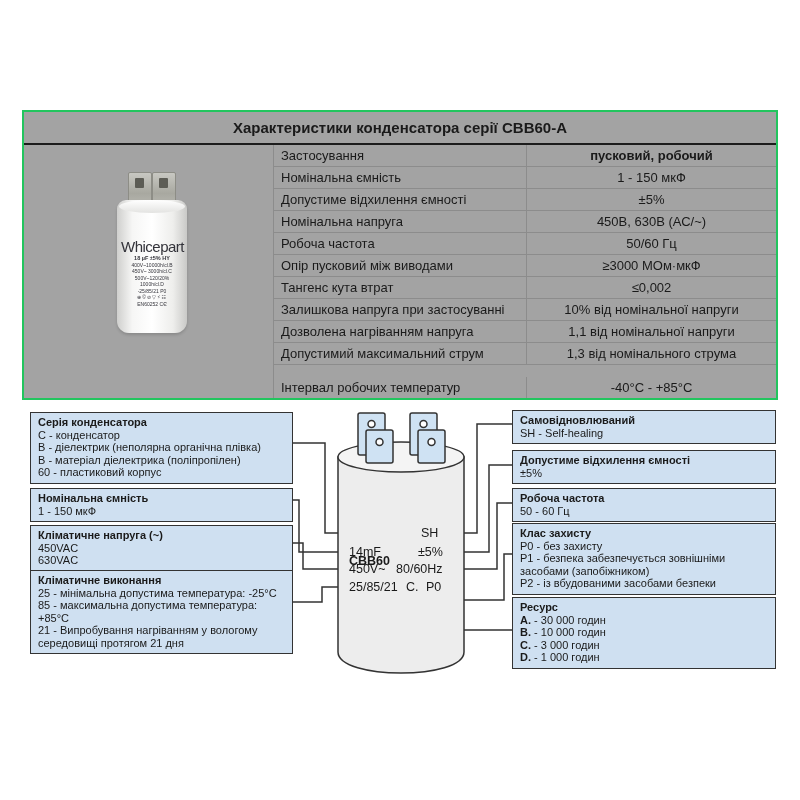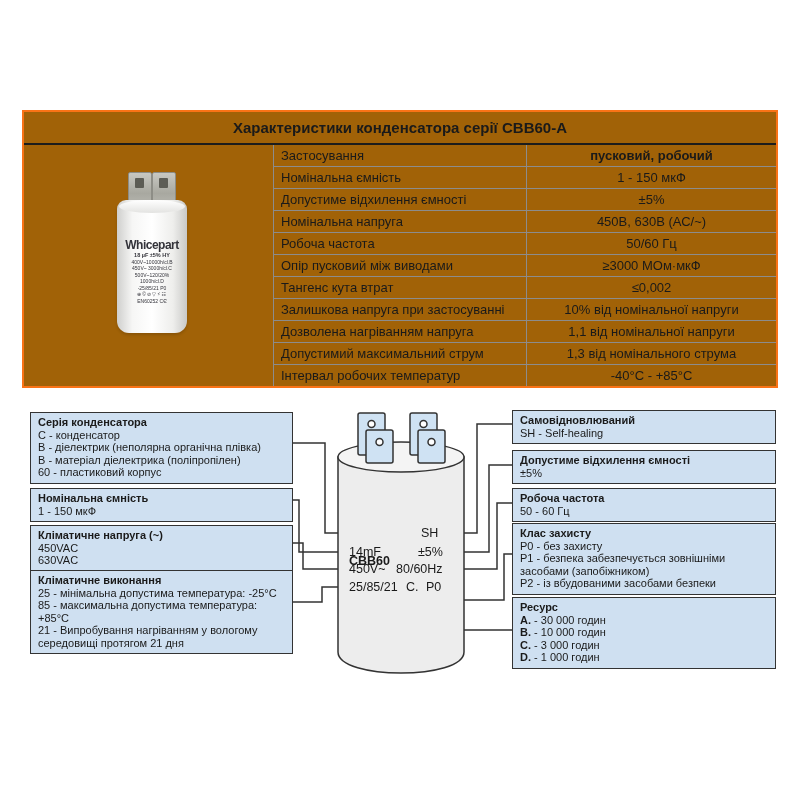--- a/index.html
+++ b/index.html
@@ -1,40 +1,40 @@
 <!DOCTYPE html>
 <html><head>
 <meta charset="utf-8">
 <style>
   html,body{margin:0;padding:0;background:#fff;}
   body{width:800px;height:800px;position:relative;font-family:"Liberation Sans","DejaVu Sans",sans-serif;color:#1a1a1a;}
 
   
-  .spec-table{position:absolute;left:22px;top:110px;width:752px;border:2px solid #f97316;background:#a16207;}
+  .spec-table{position:absolute;left:22px;top:110px;width:752px;border:2px solid #22c55e;background:#a3a3a3;}
   .spec-title{height:31px;line-height:31px;text-align:center;font-weight:bold;font-size:15px;border-bottom:2px solid #1c1c1c;}
   .spec-body{display:flex;}
   .spec-img-cell{width:249px;border-right:1px solid #8c8c8c;position:relative;overflow:hidden;}
   .spec-rows{flex:1;}
   .spec-row{display:flex;height:21px;border-bottom:1px solid #8c8c8c;}
-  .spec-row:last-child{border-bottom:none;}
+  .spec-row:last-child{border-bottom:none;margin-top:12px;}
   .spec-label{width:245px;border-right:1px solid #8c8c8c;padding-left:7px;font-size:13px;line-height:21px;white-space:nowrap;}
   .spec-value{flex:1;text-align:center;font-size:13px;line-height:21px;white-space:nowrap;}
   .spec-row.first .spec-value{font-weight:bold;}
 
   
   .ph-tab{position:absolute;width:22px;height:34px;border:1px solid #8d8d86;border-radius:2px;
           background:linear-gradient(180deg,#c8c8c2,#a8a8a0 60%,#b8b8b2);}
   .ph-tab .hole{position:absolute;left:6px;top:5px;width:9px;height:10px;background:#5c5c55;border-radius:1px;}
   .ph-body{position:absolute;left:93px;top:55px;width:70px;height:133px;border-radius:9px 9px 12px 12px;
            background:linear-gradient(90deg,#cfcfcd,#f6f6f5 22%,#ffffff 50%,#eeeeec 80%,#c9c9c7);
            box-shadow:0 2px 3px rgba(0,0,0,0.15);}
   .ph-cap{position:absolute;left:2px;top:0;width:66px;height:13px;border-radius:50%;
           background:linear-gradient(180deg,#ffffff,#e3e3e1);}
   .ph-label{position:absolute;left:4px;top:38px;width:62px;text-align:center;color:#33333a;}
-  .ph-brand{font-size:12px;font-weight:bold;letter-spacing:-0.5px;}
+  .ph-brand{font-size:15px;font-weight:normal;letter-spacing:-0.5px;}
   .ph-line{font-size:5px;line-height:6.5px;white-space:nowrap;}
   .ph-line.b{font-weight:bold;font-size:5.5px;}
   .ph-icons{font-size:5px;line-height:7px;letter-spacing:1px;}
   .ph-std{font-size:5px;line-height:6px;}
 
   
   .cbox{position:absolute;width:241px;background:#cfe0f1;border:1.5px solid #333;padding:3px 13px 4px 7px;font-size:11px;line-height:12.5px;}
   .cbox .t{font-weight:bold;}
   .cbox.left{left:30px;}
   .cbox.right{left:512px;width:242px;}

